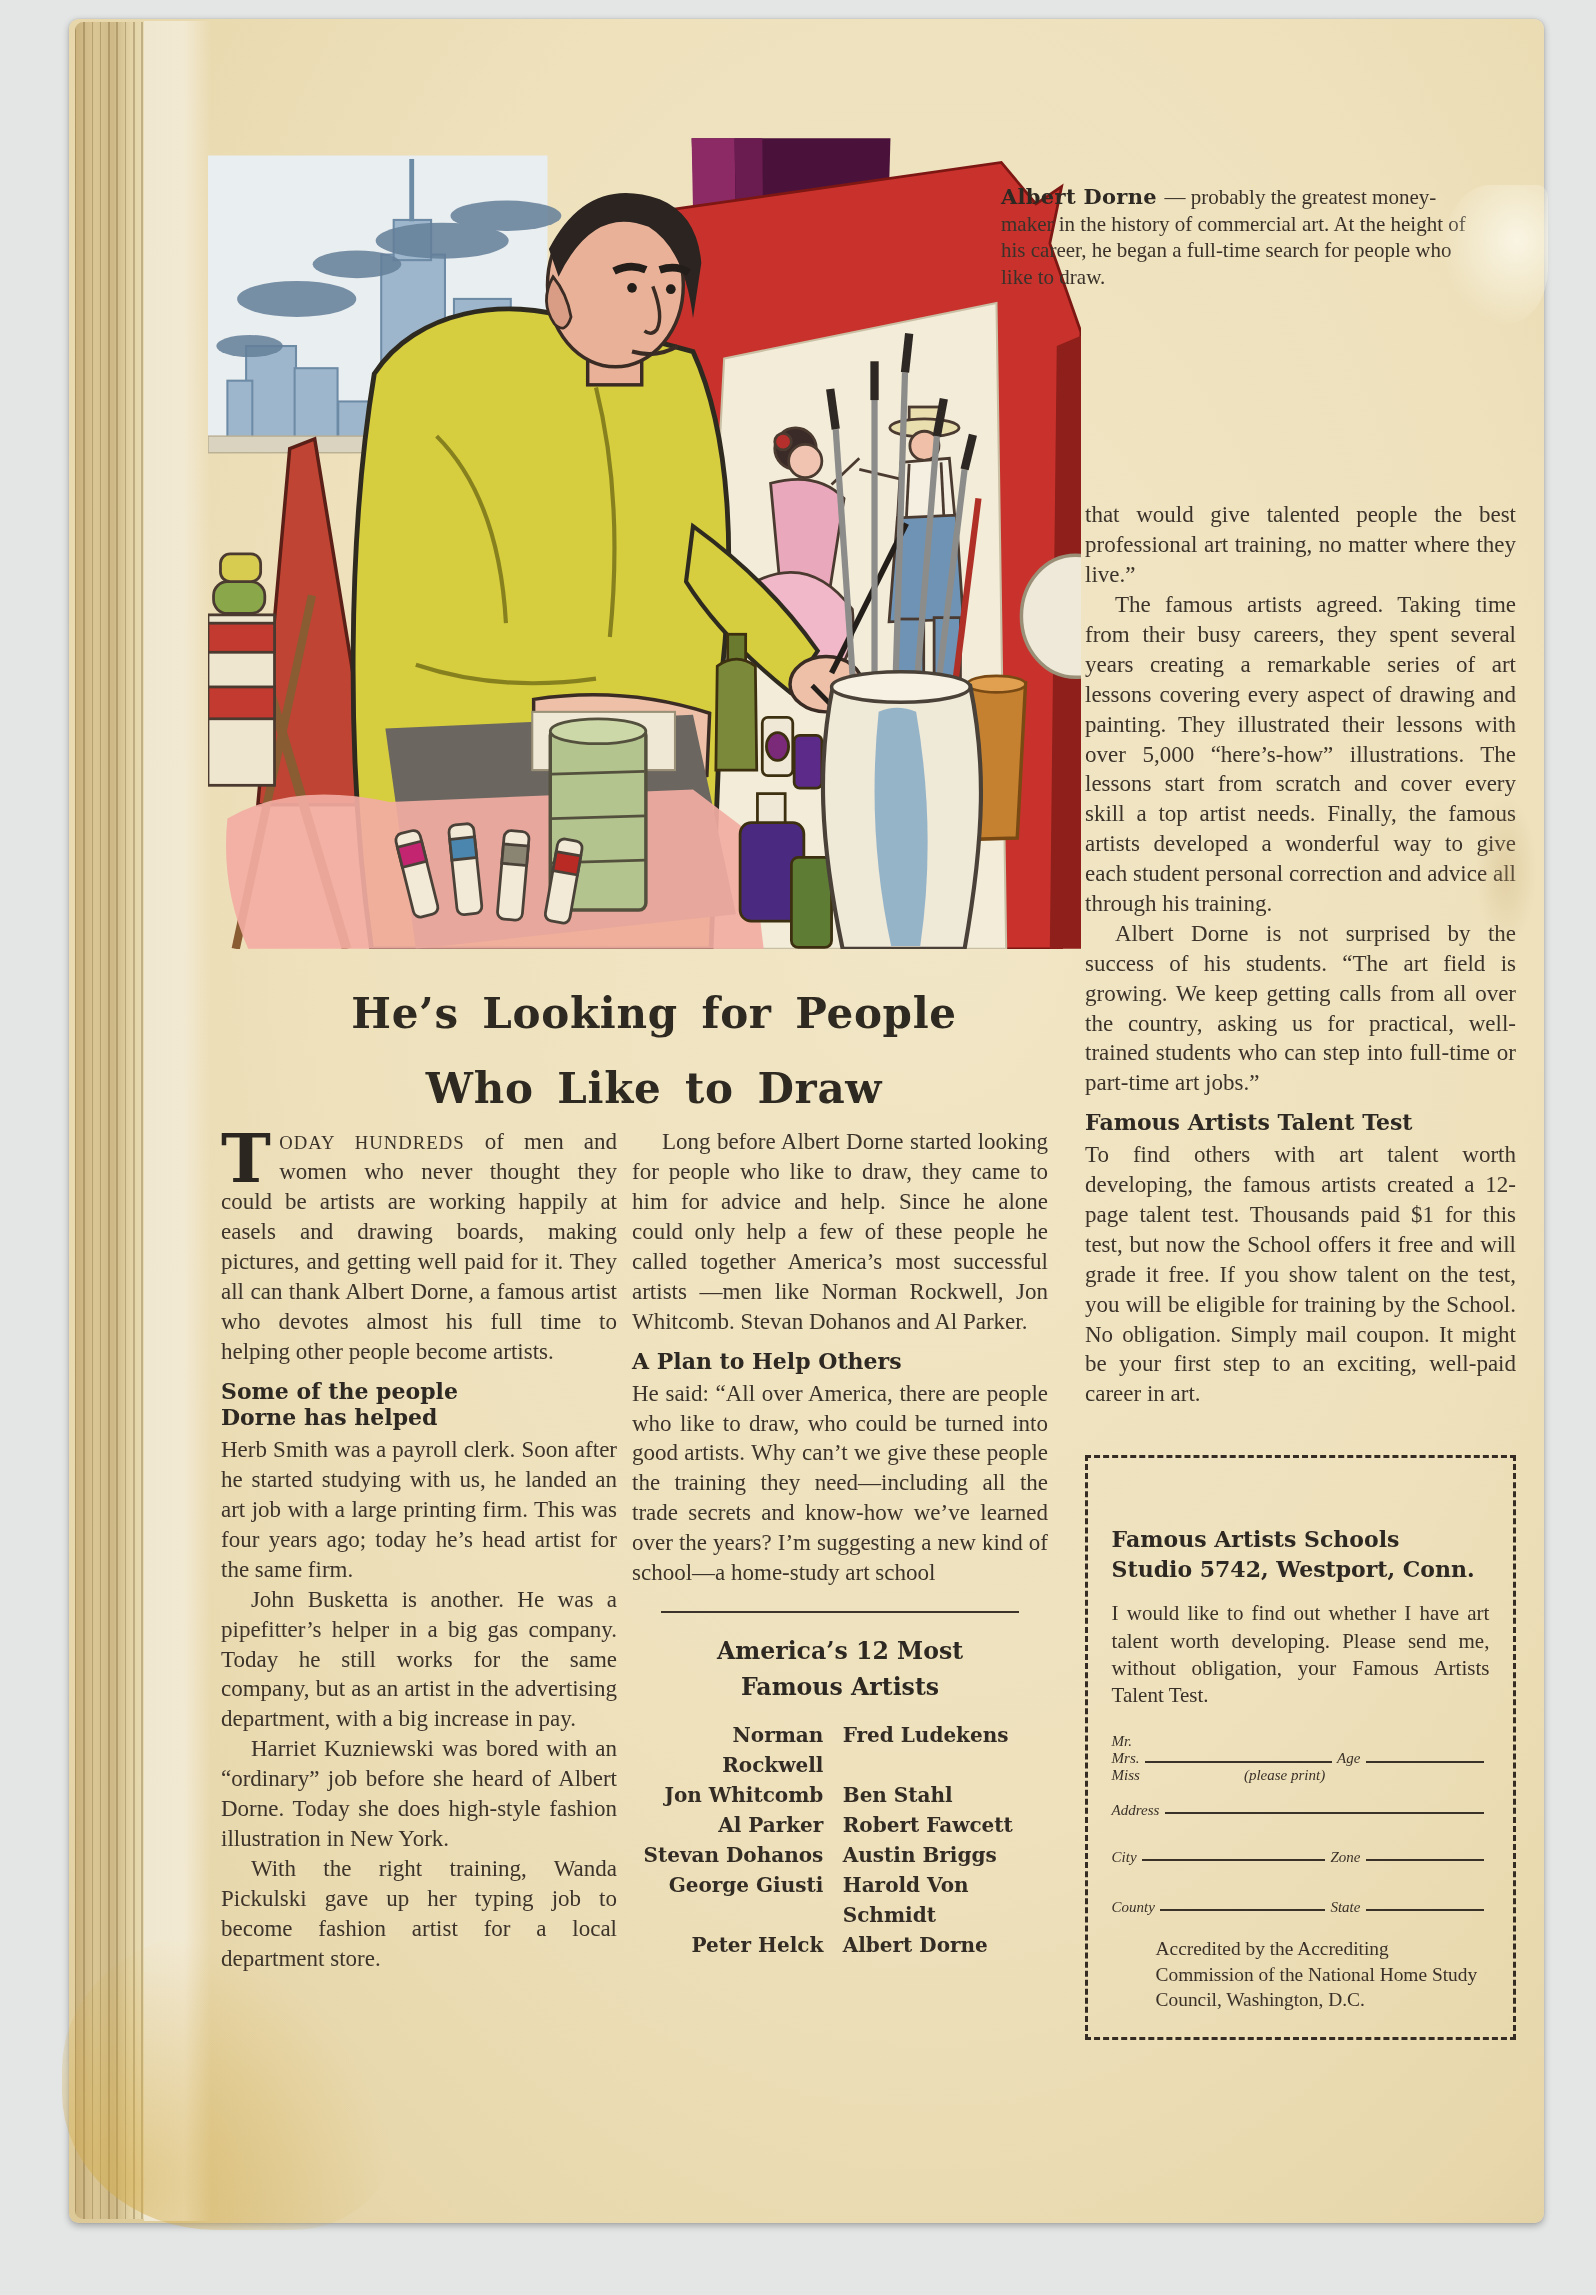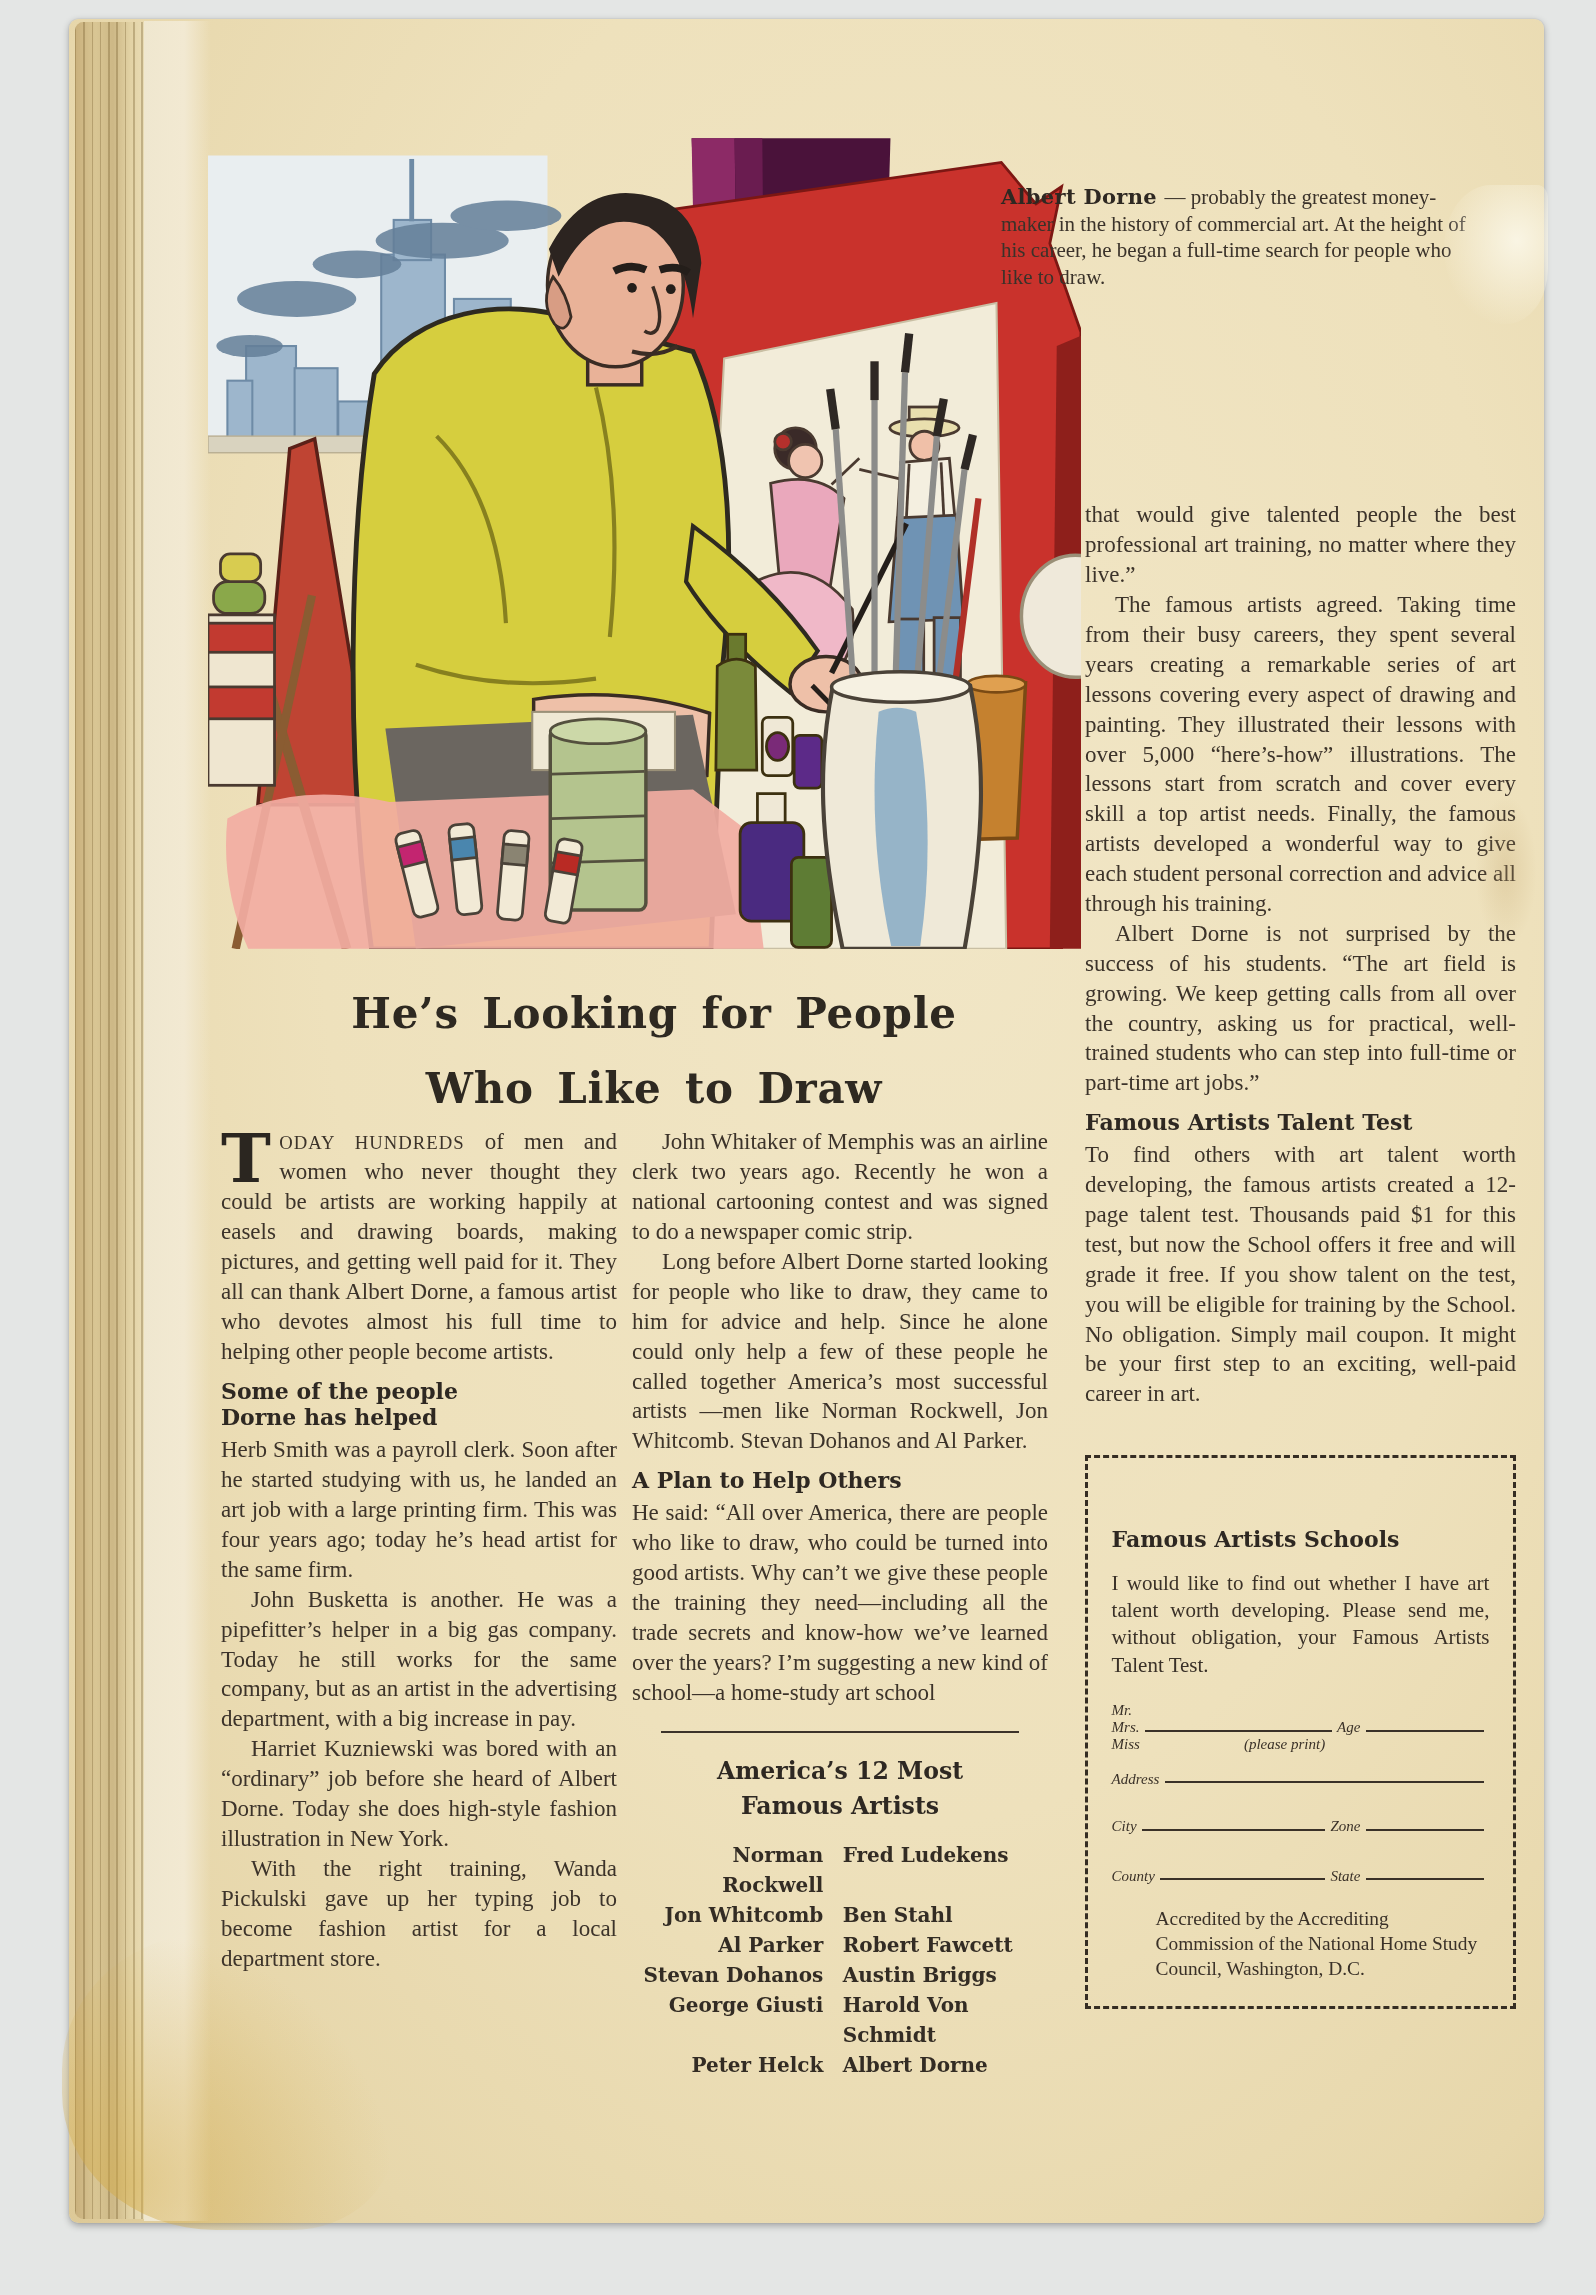--- a/index.html
+++ b/index.html
@@ -289,21 +289,20 @@
       <span>Some of the people</span>
       <span>Dorne has helped</span>
     </div>
     <p>Herb Smith was a payroll clerk. Soon after he started studying with us, he landed an art job with a large printing firm. This was four years ago; today he’s head artist for the same firm.</p>
     <p class="indent">John Busketta is another. He was a pipefitter’s helper in a big gas company. Today he still works for the same company, but as an artist in the advertising department, with a big increase in pay.</p>
     <p class="indent">Harriet Kuzniewski was bored with an “ordinary” job before she heard of Albert Dorne. Today she does high-style fashion illustration in New York.</p>
     <p class="indent">With the right training, Wanda Pickulski gave up her typing job to become fashion artist for a local department store.</p>
   </div>
 
   <div class="col col-mid">
-    <p class="indent">John Whitaker of Memphis was an airline clerk two years ago. Recently he won a national cartooning contest and was signed to do a newspaper comic strip.</p>
     <p class="indent">Long before Albert Dorne started looking for people who like to draw, they came to him for advice and help. Since he alone could only help a few of these people he called together America’s most successful artists —men like Norman Rockwell, Jon Whitcomb. Stevan Dohanos and Al Parker.</p>
     <div class="bhead">
         <span>A Plan to Help Others</span>
       </div>
     <p>He said: “All over America, there are people who like to draw, who could be turned into good artists. Why can’t we give these people the training they need—including all the trade secrets and know-how we’ve learned over the years? I’m suggesting a new kind of school—a home-study art school</p>
 
     <hr class="rule">
     <div class="a-head">
       <div>America’s 12 Most</div>
       <div>Famous Artists</div>
@@ -341,20 +340,21 @@
     <p class="indent">The famous artists agreed. Taking time from their busy careers, they spent several years creating a remarkable series of art lessons covering every aspect of drawing and painting. They illustrated their lessons with over 5,000 “here’s-how” illustrations. The lessons start from scratch and cover every skill a top artist needs. Finally, the famous artists developed a wonderful way to give each student personal correction and advice all through his training.</p>
     <p class="indent">Albert Dorne is not surprised by the success of his students. “The art field is growing. We keep getting calls from all over the country, asking us for practical, well-trained students who can step into full-time or part-time art jobs.”</p>
     <div class="bhead">
         <span>Famous Artists Talent Test</span>
       </div>
     <p>To find others with art talent worth developing, the famous artists created a 12-page talent test. Thousands paid $1 for this test, but now the School offers it free and will grade it free. If you show talent on the test, you will be eligible for training by the School. No obligation. Simply mail coupon. It might be your first step to an exciting, well-paid career in art.</p>
 
     <div class="coupon">
       <div class="c-head">
         <div>Famous Artists Schools</div>
+        <div>Studio 5742, Westport, Conn.</div>
       </div>
       <div class="c-body">I would like to find out whether I have art talent worth developing. Please send me, without obligation, your Famous Artists Talent Test.</div>
 
       <div class="c-row" style="margin-top:23.6px">
         <span class="c-label">Mr.</span>
       </div>
       <div class="c-row">
         <span class="c-label">Mrs.</span>
         <span class="c-line"></span>
         <span class="c-label">Age</span>

